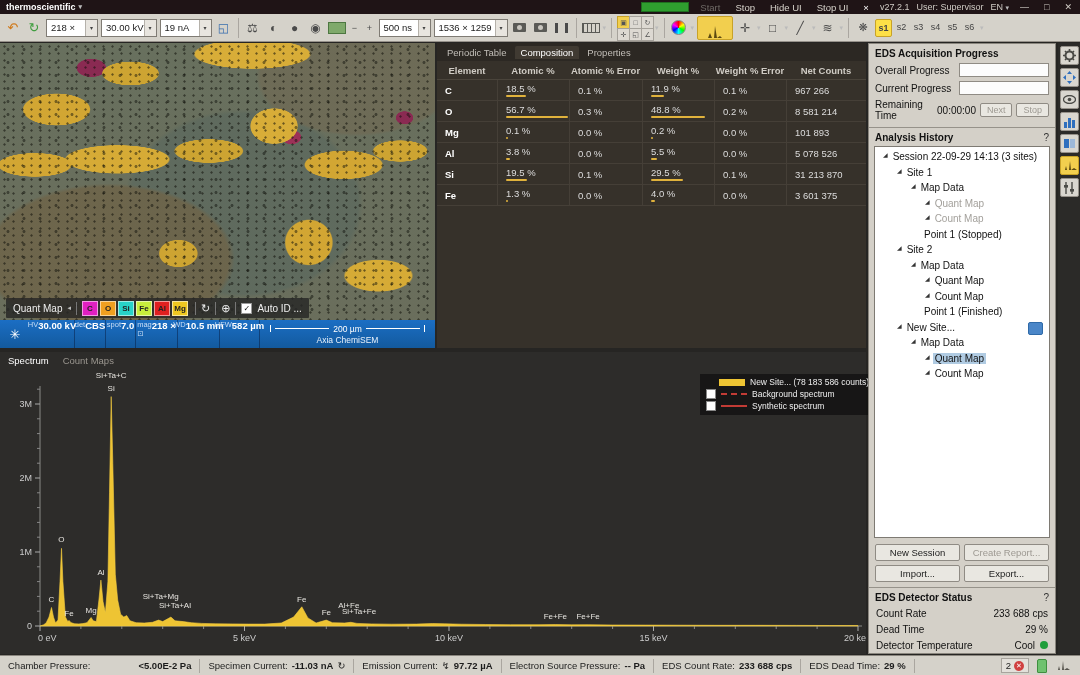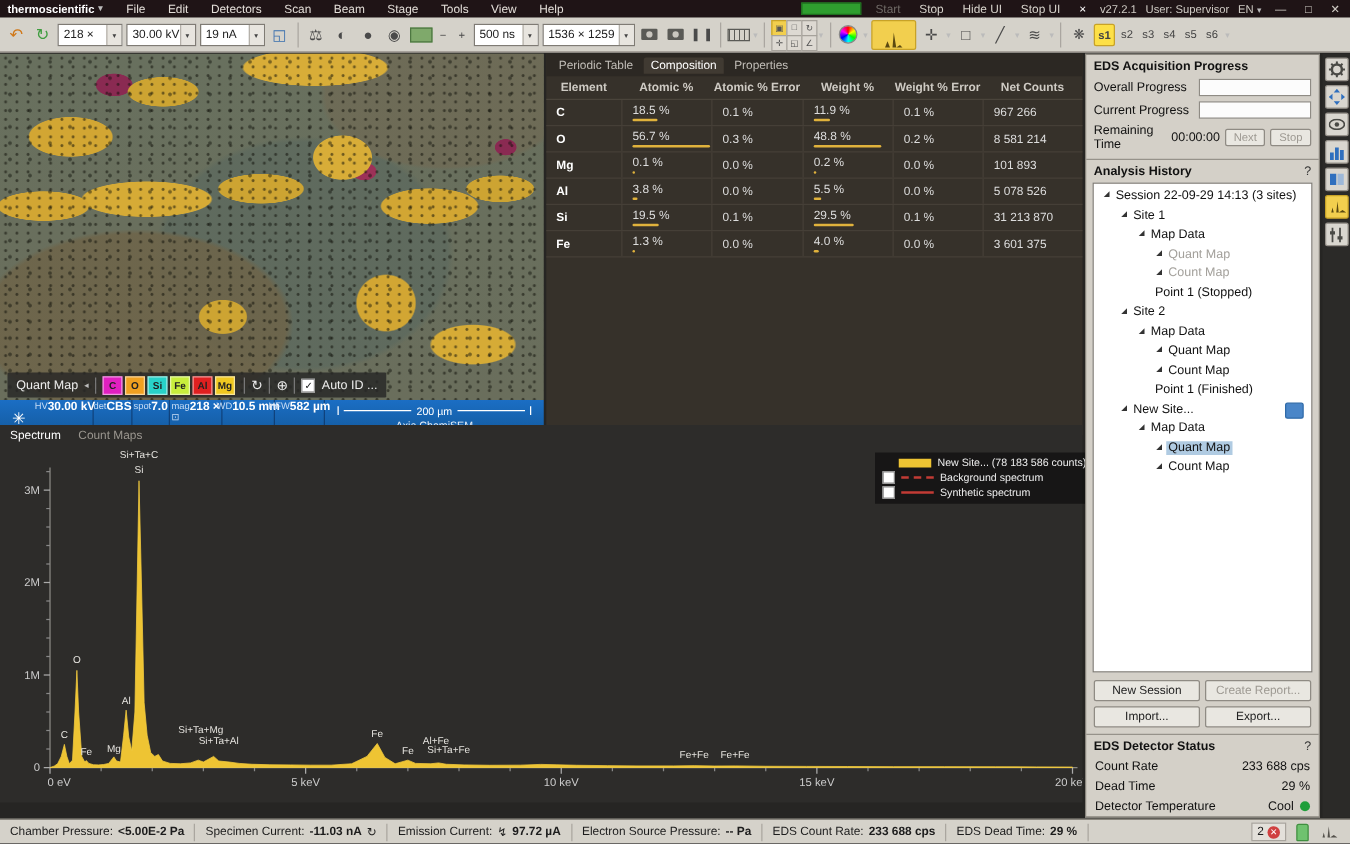--- a/index.html
+++ b/index.html
@@ -84,21 +84,21 @@
   .ctab{padding:1px 6px}
   .ctab.active{background:#403a32;color:#fff;border-radius:2px 2px 0 0}
   .comp-table{font-size:9.5px}
   .crow{display:grid;grid-template-columns:60px 72px 73px 72px 72px 80px;border-bottom:1px solid #453f37;height:20px;align-items:center}
   .crow.header{color:#cfcbc4;font-weight:bold;height:18px;border-bottom:1px solid #4a443b}
   .crow.header span{text-align:center}
   .ccell{padding-left:8px;position:relative;border-left:1px solid #453f37;height:100%;display:flex;flex-direction:column;justify-content:center}
   .ccell:first-child{border-left:none;font-weight:bold;color:#fff}
   .cbar{height:2px;background:#e0b23c;margin-top:1px;border-radius:1px}
   
-  .spec-panel{position:absolute;left:0;top:340px;width:866px;height:302px;background:#2d2c2a}
+  .spec-panel{position:absolute;left:0;top:352px;width:866px;height:302px;background:#2d2c2a}
   .spec-tabs{height:16px;display:flex;align-items:center;gap:14px;padding:0 8px;font-size:9.5px;color:#9a968f}
   .stab.active{color:#fff}
   .spec-svg{position:absolute;left:0;top:16px}
   .legend{position:absolute;left:700px;top:22px;background:rgba(10,10,10,.62);padding:3px 6px 4px;font-size:8.5px;color:#eee;display:flex;flex-direction:column;gap:2px}
   .leg-row{display:flex;align-items:center;gap:5px;white-space:nowrap}
   .leg-cbx{width:8px;height:8px;background:#fff;border:1px solid #888}
   .leg-bar{width:26px;height:7px;background:#eec433}
   .leg-dash{width:26px;border-top:2px dashed #c23b35}
   .leg-line{width:26px;border-top:2px solid #c23b35}
   .leg-icon{width:10px;height:8px;background:#cfcbc4;border-radius:1px;margin-left:3px}
@@ -139,31 +139,20 @@
 </head>
 <body>
 
 <div class="app">
 
   <div class="menubar">
     <div class="logo">
       <span>thermoscientific</span>
       <span class="caret">▾</span>
     </div>
-    <div id="menus" style="display:flex">
-        <span class="menu-item">File</span>
-        <span class="menu-item">Edit</span>
-        <span class="menu-item">Detectors</span>
-        <span class="menu-item">Scan</span>
-        <span class="menu-item">Beam</span>
-        <span class="menu-item">Stage</span>
-        <span class="menu-item">Tools</span>
-        <span class="menu-item">View</span>
-        <span class="menu-item">Help</span>
-      </div>
     <div class="mb-right">
       <div class="beam-prog"></div>
       <span class="mb-btn dis">Start</span>
       <span class="mb-btn">Stop</span>
       <span class="mb-btn">Hide UI</span>
       <span class="mb-btn">Stop UI</span>
       <span class="mb-btn" style="color:#fff">×</span>
       <span class="mb-meta">v27.2.1</span>
       <span class="mb-meta">User: Supervisor</span>
       <span class="mb-meta"><span>EN</span> <span class="caret">▾</span></span>
@@ -724,21 +713,21 @@
           <rect x="1" y="3" width="4" height="2.6" fill="#4a4a46"></rect>
           <rect x="7" y="7" width="4" height="2.6" fill="#4a4a46"></rect>
         </svg>
       </span>
   </div>
 
   <div class="statusbar">
     <span id="sb-items" style="display:flex;height:100%;align-items:center">
         <span class="seg">
           <span>Chamber Pressure:</span>
-          <span style="font-weight: bold;">&lt;5.00E-2 Pa</span>
+          <span style="font-weight: bold; margin-left: 44px;">&lt;5.00E-2 Pa</span>
         </span>
         <span class="seg">
           <span>Specimen Current:</span>
           <span style="font-weight: bold;">-11.03 nA</span>
           <span>↻</span>
         </span>
         <span class="seg">
           <span>Emission Current:</span>
           <span>↯</span>
           <span style="font-weight: bold;">97.72 µA</span>

